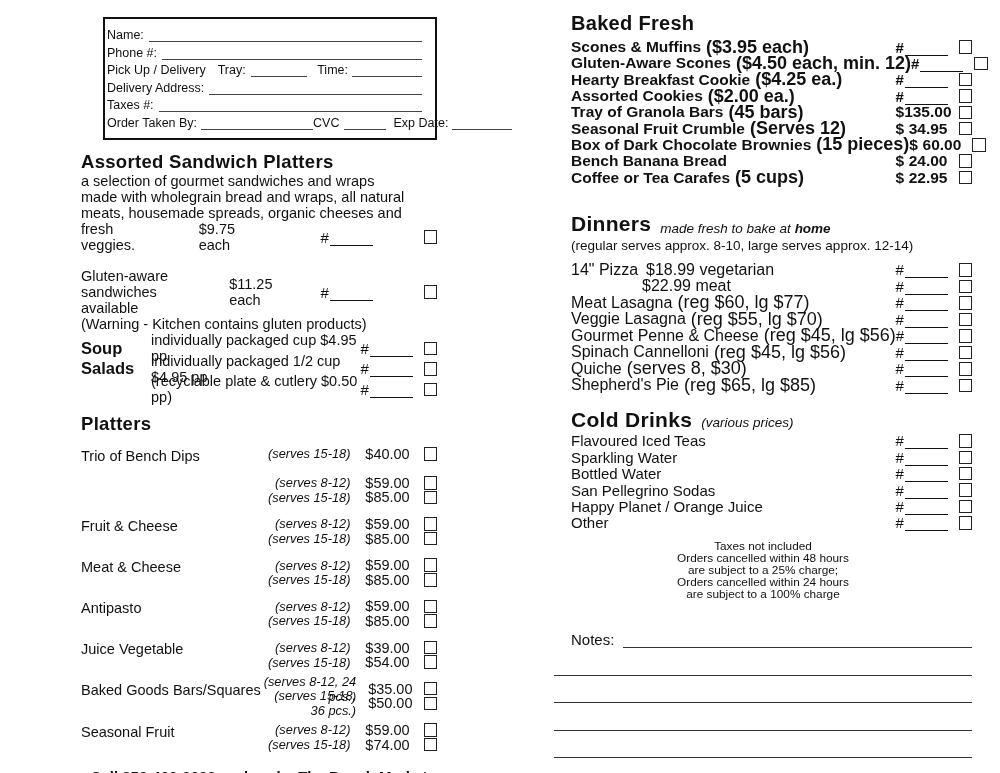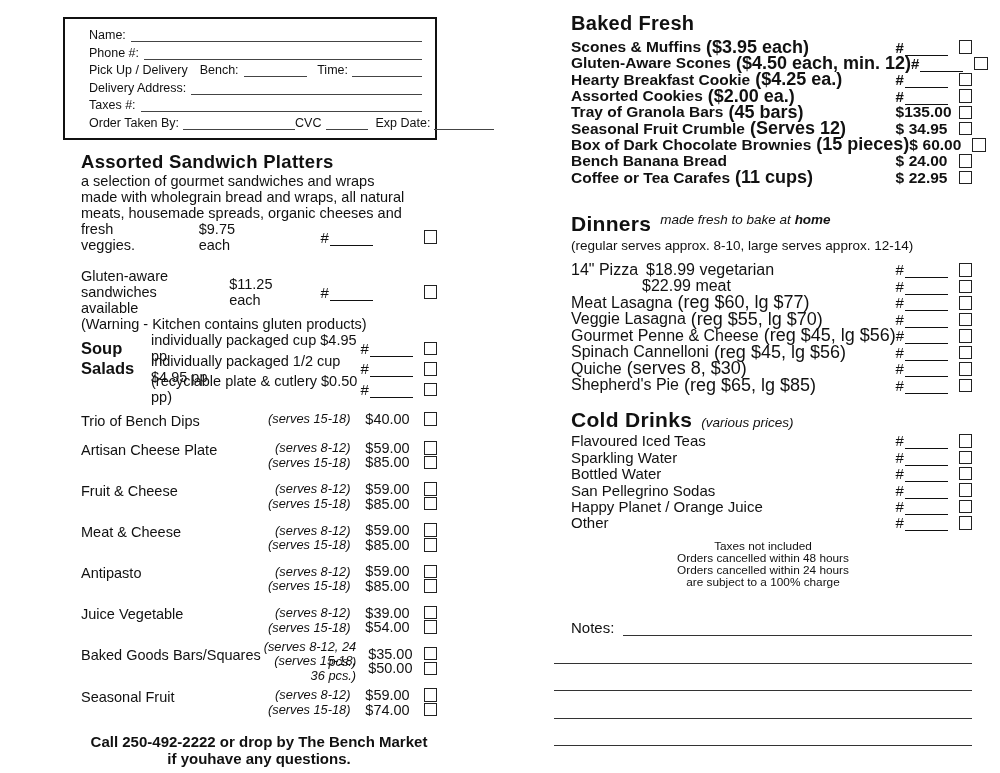--- a/index.html
+++ b/index.html
@@ -4,22 +4,22 @@
 <style>
   * { margin:0; padding:0; box-sizing:border-box; }
   html,body { width:1000px; height:773px; }
   body { position:relative; background:#ffffff; color:#111;
          font-family:"Liberation Sans", sans-serif; overflow:hidden; }
 
   .col-left  { position:absolute; left:63px;  top:17px; width:374px; }
   .col-right { position:absolute; left:571px; top:12px; width:401px; }
 
   
-  .order-box { border:2px solid #111; height:123px; padding:9px 13px 8px 24px;
-               display:flex; flex-direction:column; justify-content:space-between; }
+  .order-box { border:2px solid #111; height:123px; padding:9px 13px 8px 2px;
+               display:flex; flex-direction:column; justify-content:space-between;margin-left:40px; }
   .fb-row { display:flex; align-items:flex-end; font-size:12.5px; line-height:14px; white-space:nowrap; }
   .fb-line { border-bottom:1.2px solid #444; height:13px; flex:1 1 auto; margin-left:5px; }
   .fb-line.fixed { flex:0 0 auto; margin-left:4px; }
   .w70{width:70px}.w112{width:112px}.w42{width:42px}.w60{width:60px}
   .ml12{margin-left:12px}.ml10{margin-left:10px}.ml8{margin-left:8px}
 
   
   .inner { margin-left:18px; }
   .sec-title { font-weight:bold; font-size:18.5px; letter-spacing:.3px; }
   .sand-title { margin-top:11px; }
@@ -48,21 +48,21 @@
   .lfooter { margin-top:16px; text-align:center; }
   .lfooter .b { font-weight:bold; font-size:15px; line-height:17.5px; }
 
   
   .bf-title { font-weight:bold; font-size:20px; letter-spacing:.3px; }
   .rrow { display:flex; align-items:center; white-space:nowrap; height:16.3px; font-size:15.5px; }
   .bf-rows { margin-top:4px;font-weight:bold; }
   .idetail { font-size:18px; margin-left:5px; }
   .price { display:flex; justify-content:space-between; width:52px; flex:0 0 auto; }
 
-  .dinners-head { margin-top:26px; display:flex; align-items:flex-start; }
+  .dinners-head { margin-top:26px; display:flex; align-items:flex-end; }
   .d-title { font-weight:bold; font-size:21px; letter-spacing:.3px; }
   .d-sub { font-style:italic; font-size:13.5px; margin-left:9px; }
   .d-sub b { font-style:italic; }
   .d-note { font-size:13.5px; margin-top:2px; }
   .d-rows { margin-top:9px; }
   .drow { height:16.5px; font-size:16px; }
   .pz { margin-left:8px; }
   .indent { padding-left:71px; }
 
   .cd-head { margin-top:14px; display:flex; align-items:baseline; }
@@ -86,21 +86,21 @@
     <div class="fb-row">
       <span>Name:</span>
       <span class="fb-line"></span>
     </div>
     <div class="fb-row">
       <span>Phone #:</span>
       <span class="fb-line"></span>
     </div>
     <div class="fb-row">
       <span>Pick Up / Delivery</span>
-      <span class="ml12">Bench:</span>
+      <span class="ml12">Tray:</span>
       <span class="fb-line"></span>
       <span class="ml10">Time:</span>
       <span class="fb-line fixed w70"></span>
     </div>
     <div class="fb-row">
       <span>Delivery Address:</span>
       <span class="fb-line"></span>
     </div>
     <div class="fb-row">
       <span>Taxes #:</span>
@@ -168,33 +168,33 @@
         <span>(recyclable plate &amp; cutlery $0.50 pp)</span>
         <span class="spacer"></span>
         <span class="qty">
             <span>#</span>
             <span class="blank"></span>
           </span>
         <span class="cb"></span>
       </div>
     </div>
 
+    <h2 class="sec-title platters-title">Platters</h2>
 
     <div class="pitem">
       <span class="pname">Trio of Bench Dips</span>
       <div class="popts">
         <div class="popt">
             <span class="serves">(serves 15-18)</span>
             <span class="pprice">$40.00</span>
             <span class="cb"></span>
           </div>
       </div>
     </div>
     <div class="pitem">
-      <span class="pname">Artisan Cheese Plate</span>
       <div class="popts">
         <div class="popt">
             <span class="serves">(serves 8-12)</span>
             <span class="pprice">$59.00</span>
             <span class="cb"></span>
           </div>
         <div class="popt">
             <span class="serves">(serves 15-18)</span>
             <span class="pprice">$85.00</span>
             <span class="cb"></span>
@@ -378,21 +378,21 @@
       <span>Bench Banana Bread</span>
       <span class="spacer"></span>
       <span class="price">
           <span>$</span>
           <span>24.00</span>
         </span>
       <span class="cb"></span>
     </div>
     <div class="rrow">
       <span>Coffee or Tea Carafes</span>
-        <span class="idetail">(11 cups)</span>
+        <span class="idetail">(5 cups)</span>
       <span class="spacer"></span>
       <span class="price">
           <span>$</span>
           <span>22.95</span>
         </span>
       <span class="cb"></span>
     </div>
   </div>
 
   <div class="dinners-head">
@@ -540,20 +540,21 @@
           <span>#</span>
           <span class="blank"></span>
         </span>
       <span class="cb"></span>
     </div>
   </div>
 
   <div class="policy">
     <div>Taxes not included</div>
     <div>Orders cancelled within 48 hours</div>
+    <div>are subject to a 25% charge;</div>
     <div>Orders cancelled within 24 hours</div>
     <div>are subject to a 100% charge</div>
   </div>
 
   <div class="notes-sec">
     <div class="notes-row">
       <span>Notes:</span>
       <span class="notes-line"></span>
     </div>
     <div class="blank-line"></div>

